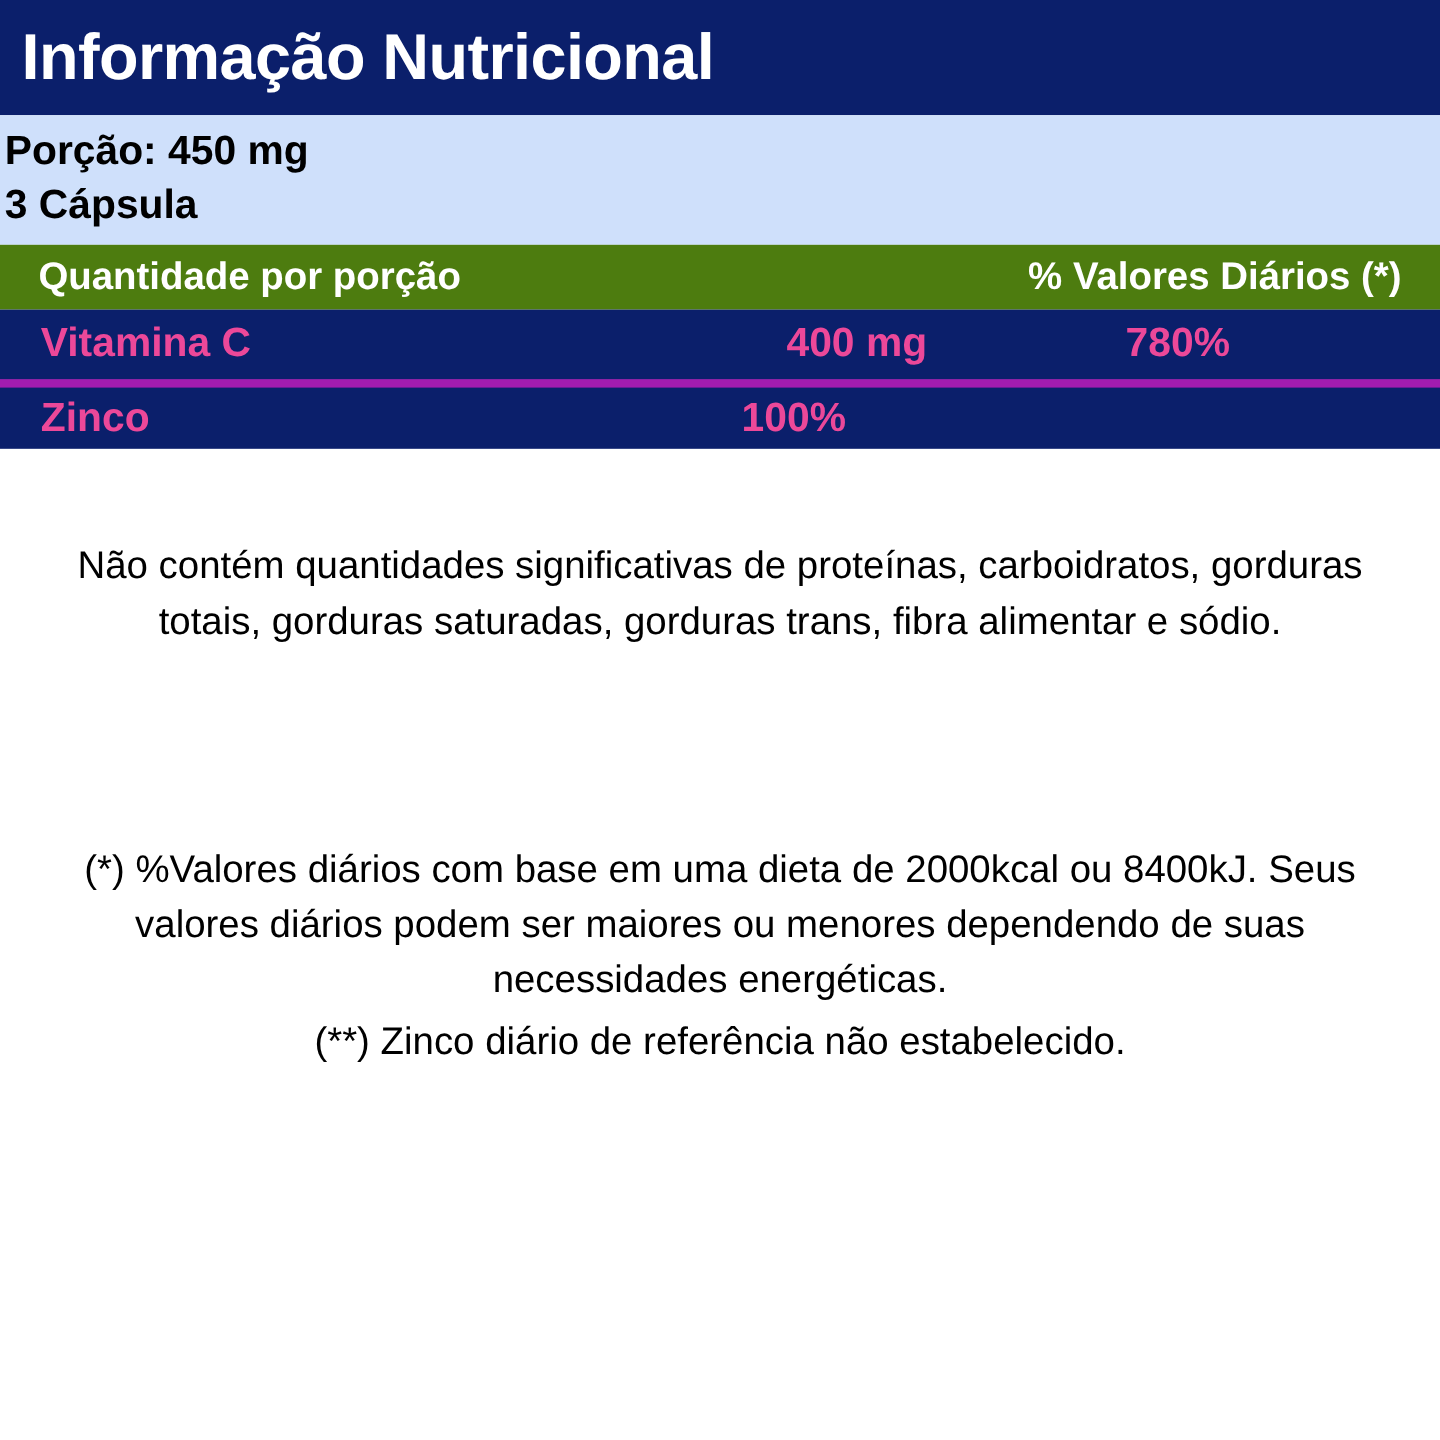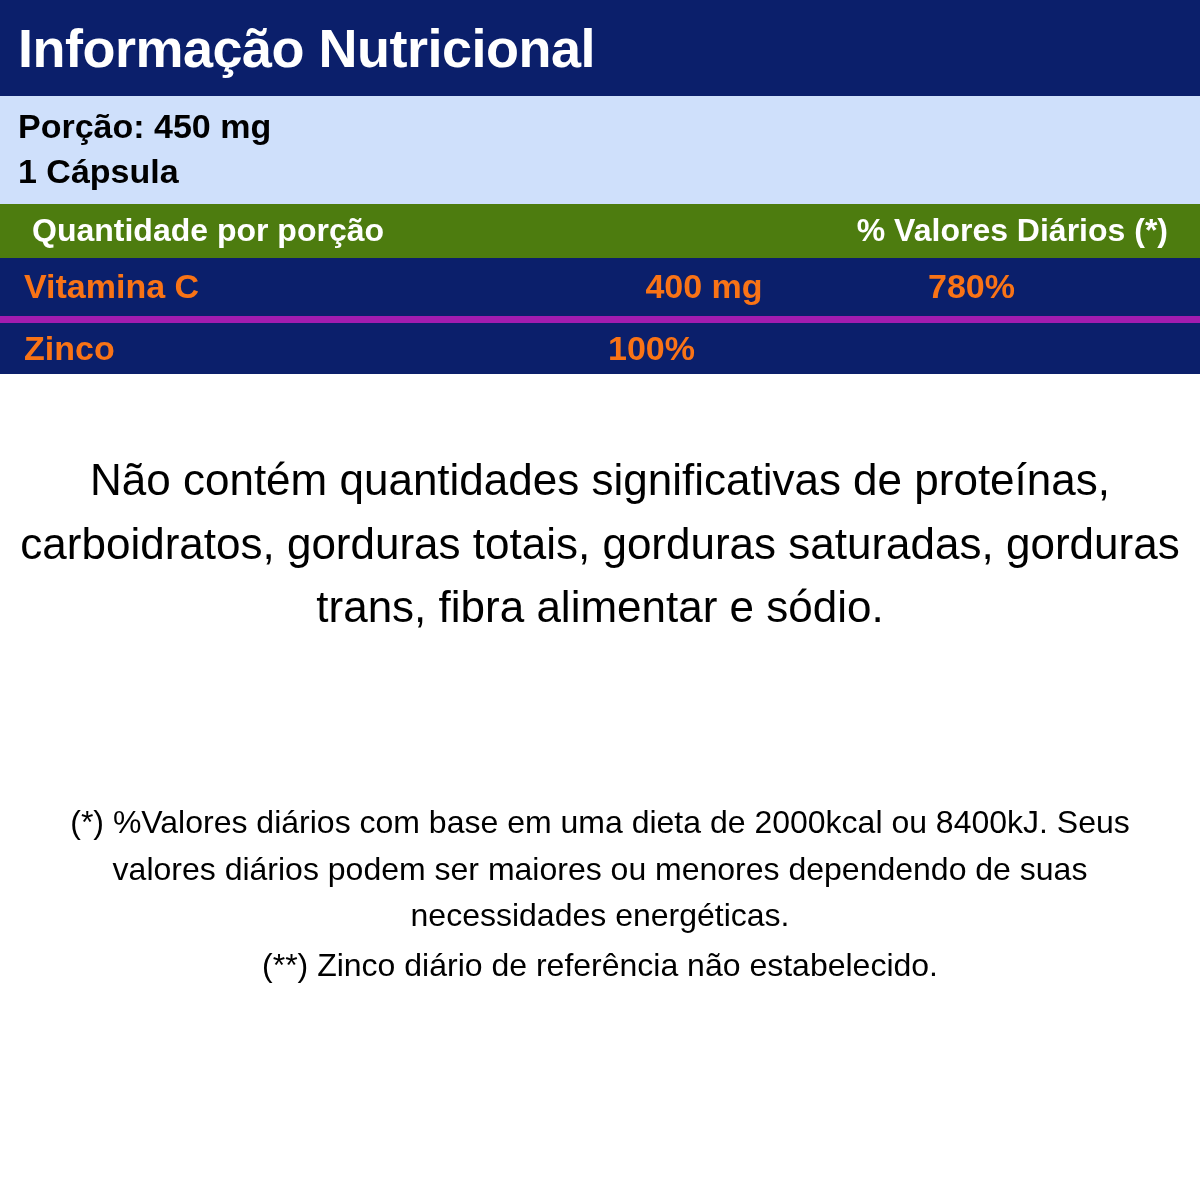--- a/index.html
+++ b/index.html
@@ -35,21 +35,21 @@
   .title-band .title {
     font-size: 54px;
     font-weight: 700;
     letter-spacing: -0.5px;
     line-height: 1;
   }
 
   
   .serving-band {
     background: #cfe0fb;
-    padding: 8px 18px 10px 18px;
+    padding: 8px 18px 10px 4px;
     box-sizing: border-box;
   }
   .serving-band .line {
     font-size: 34px;
     font-weight: 700;
     line-height: 1.32;
     color: #000000;
   }
 
   
@@ -74,23 +74,23 @@
     flex: 0 0 auto;
     white-space: nowrap;
     text-align: center;
   }
 
   
   .row {
     display: flex;
     align-items: center;
     height: 58px;
-    padding: 0 24px;
+    padding: 0 34px;
     box-sizing: border-box;
-    color: #f97316;
+    color: #ec4899;
     font-size: 34px;
     font-weight: 600;
   }
   .row.dark { background: #0b1f6b; }
   .row.sep {
     border-top: 7px solid #a21caf;
   }
   .row .c-name {
     flex: 0 0 520px;
     text-align: left;
@@ -109,21 +109,21 @@
   }
 
   
   .note-block {
     padding: 0 18px;
     box-sizing: border-box;
     text-align: center;
   }
   .note-main {
     margin-top: 74px;
-    font-size: 44px;
+    font-size: 32px;
     line-height: 1.45;
     color: #000000;
   }
   .footnotes {
     margin-top: 160px;
     font-size: 32px;
     line-height: 1.45;
     color: #000000;
   }
   .footnotes p {
@@ -134,21 +134,21 @@
 <body>
 
 <div class="label">
 
   <div class="title-band">
     <div class="title">Informação Nutricional</div>
   </div>
 
   <div class="serving-band">
     <div class="line">Porção: 450 mg</div>
-    <div class="line">1 Cápsula</div>
+    <div class="line">3 Cápsula</div>
   </div>
 
   <div class="table-head">
     <div class="th-left">Quantidade por porção</div>
     <div class="th-right">% Valores Diários (*)</div>
   </div>
 
   <div class="row dark">
     <div class="c-name">Vitamina C</div>
     <div class="c-amount">400 mg</div>

